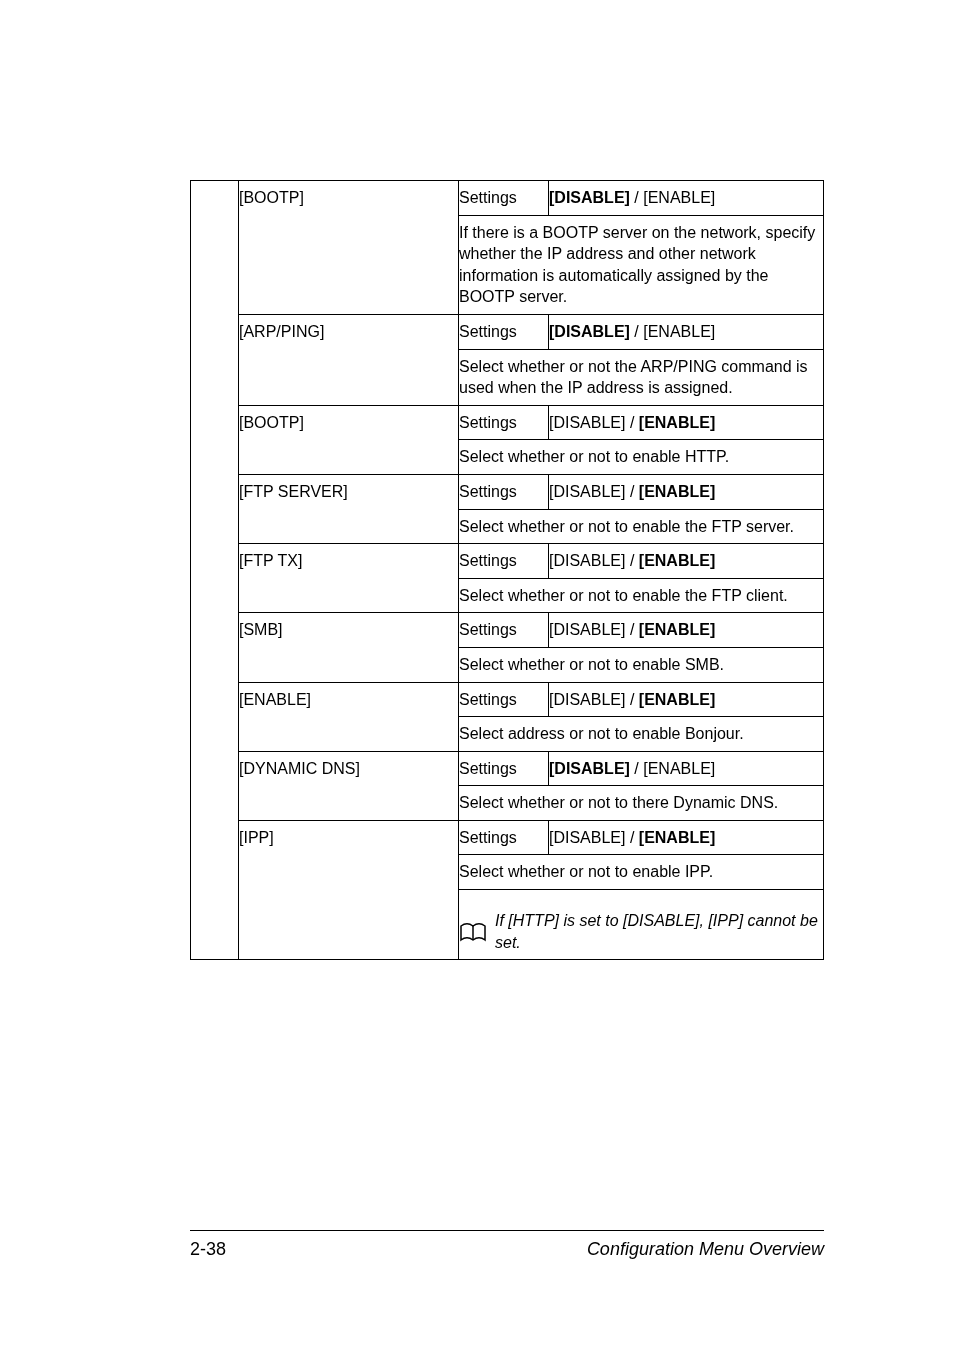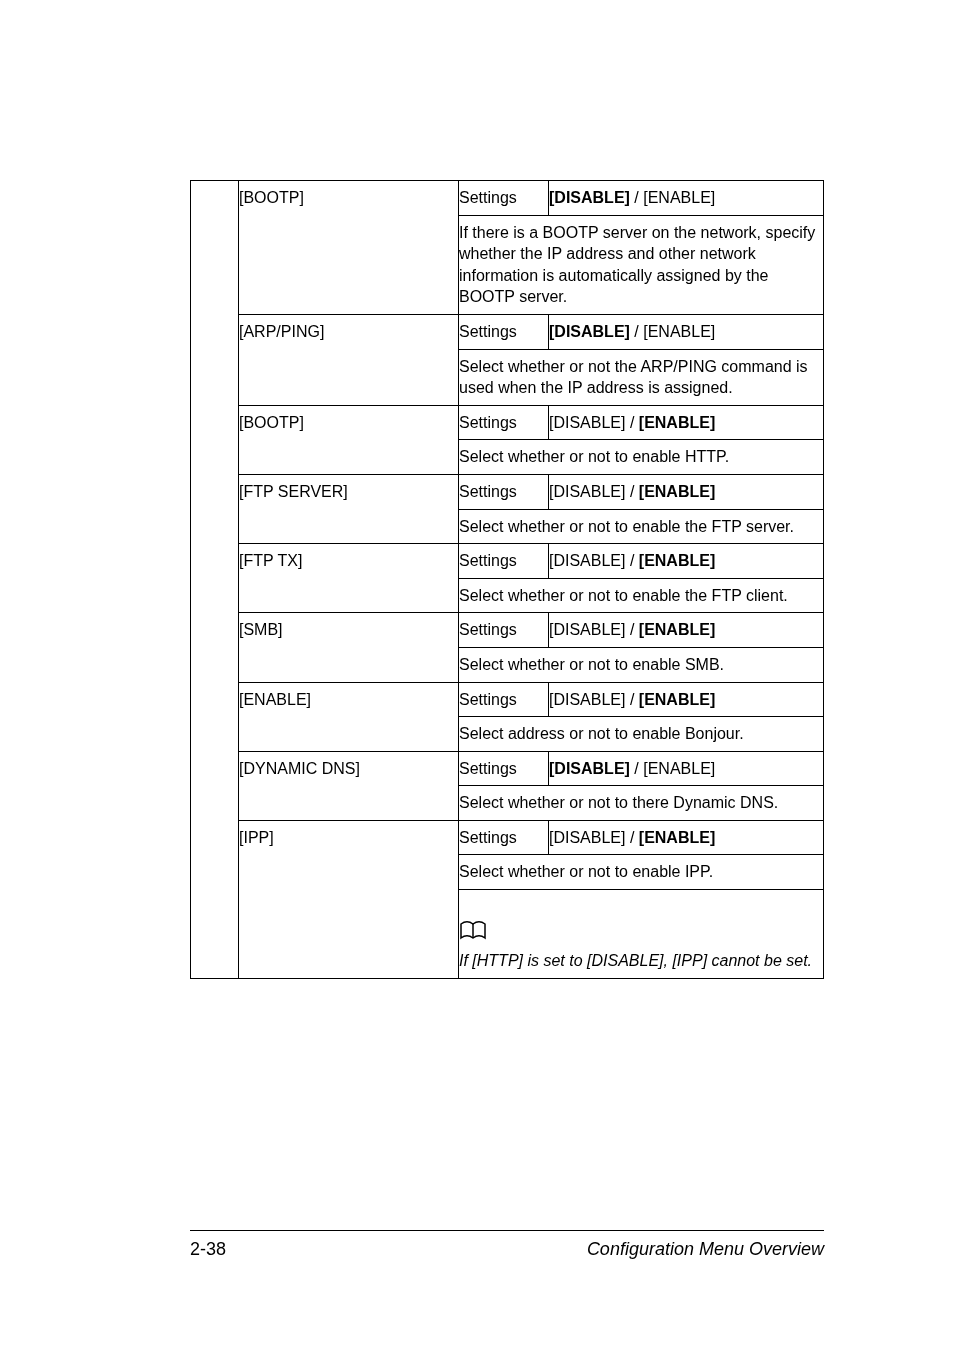--- a/index.html
+++ b/index.html
@@ -28,24 +28,23 @@
     font-size: 16px;
     line-height: 1.35;
   }
   
   col.c0 { width: 48px; }
   col.c1 { width: 220px; }
   col.c2 { width: 90px; }
   col.c3 { width: auto; }
   .note-row {
     display: flex;
-    align-items: flex-start;
+    align-items: center;
     gap: 8px;
-    margin-top: 22px;
-    flex-direction: column;
+    margin-top: 14px;
   }
   .note-row svg {
     flex: 0 0 auto;
     margin-top: 2px;
   }
   .note-text {
     font-style: italic;
   }
   .footer {
     position: absolute;

